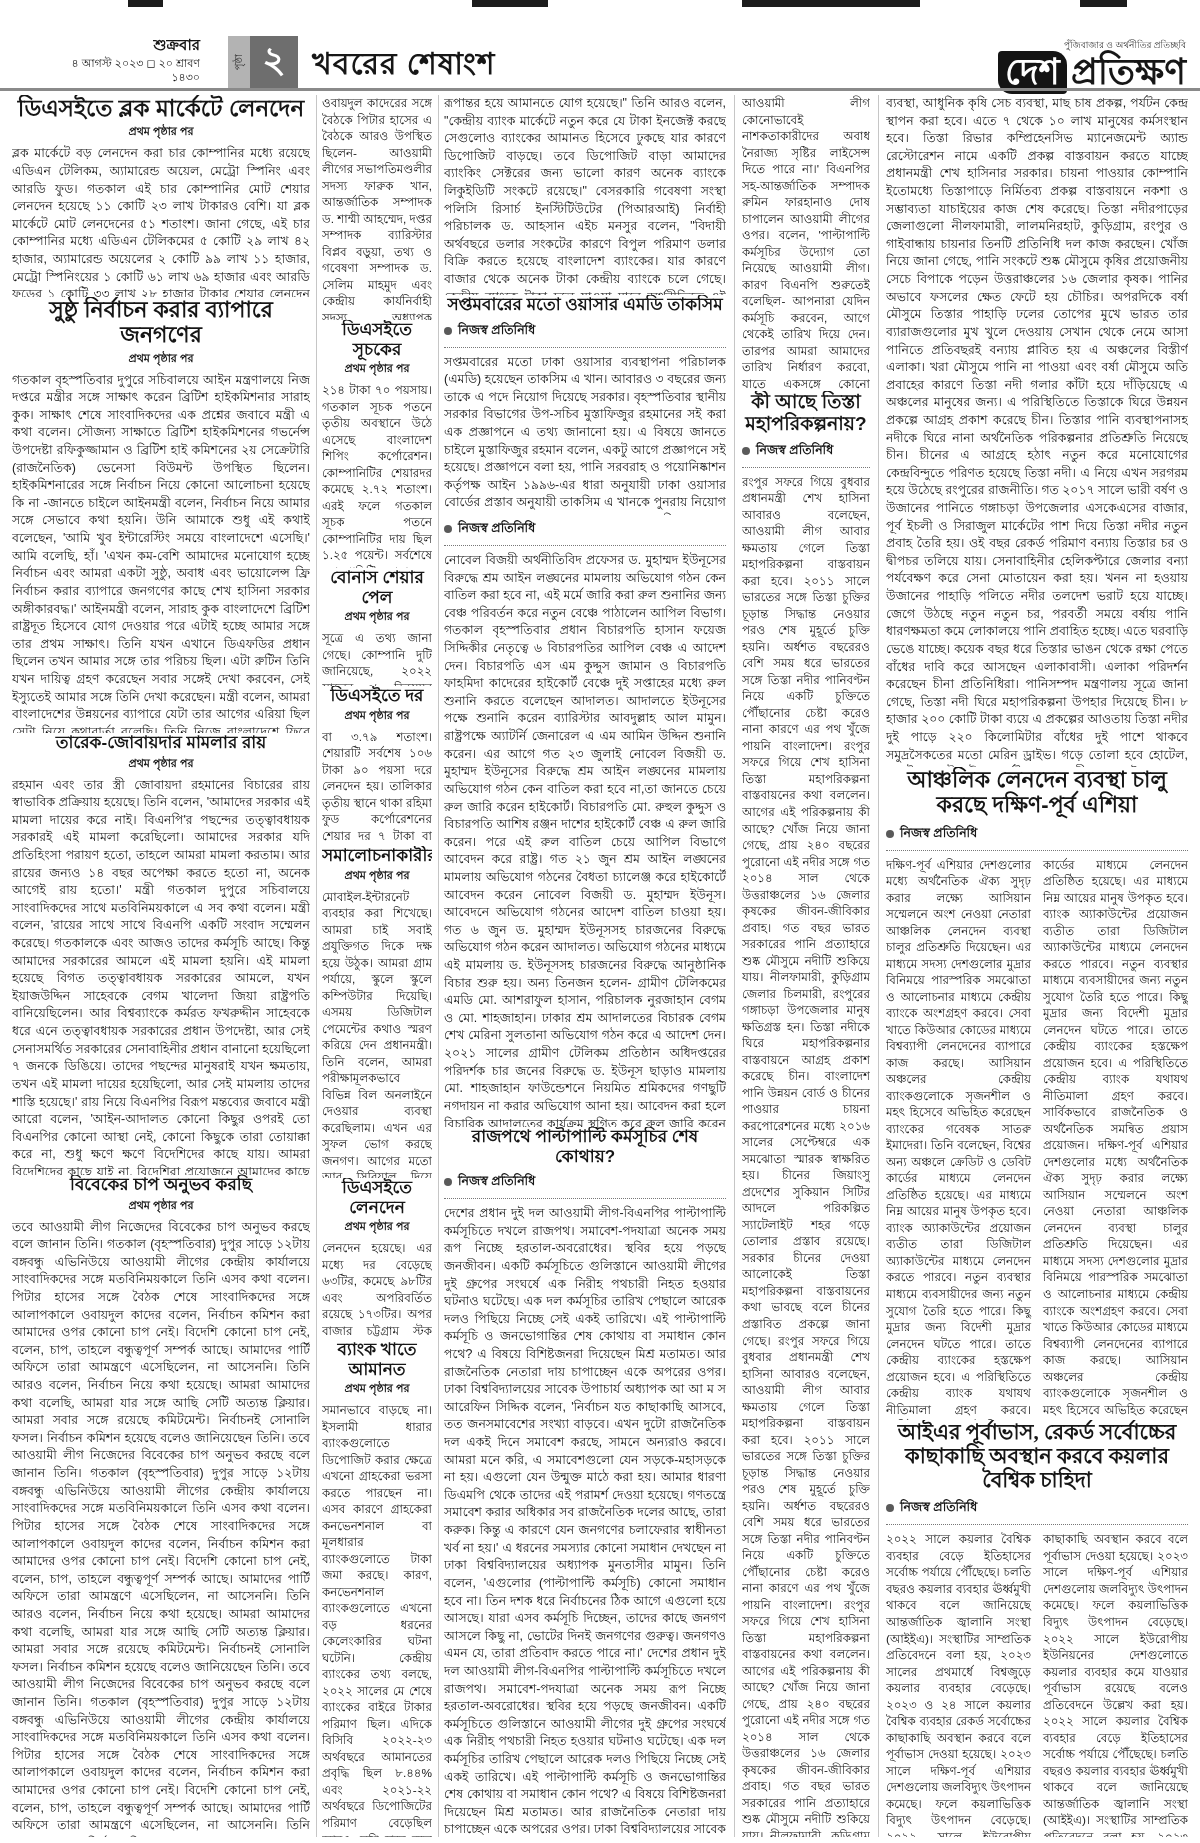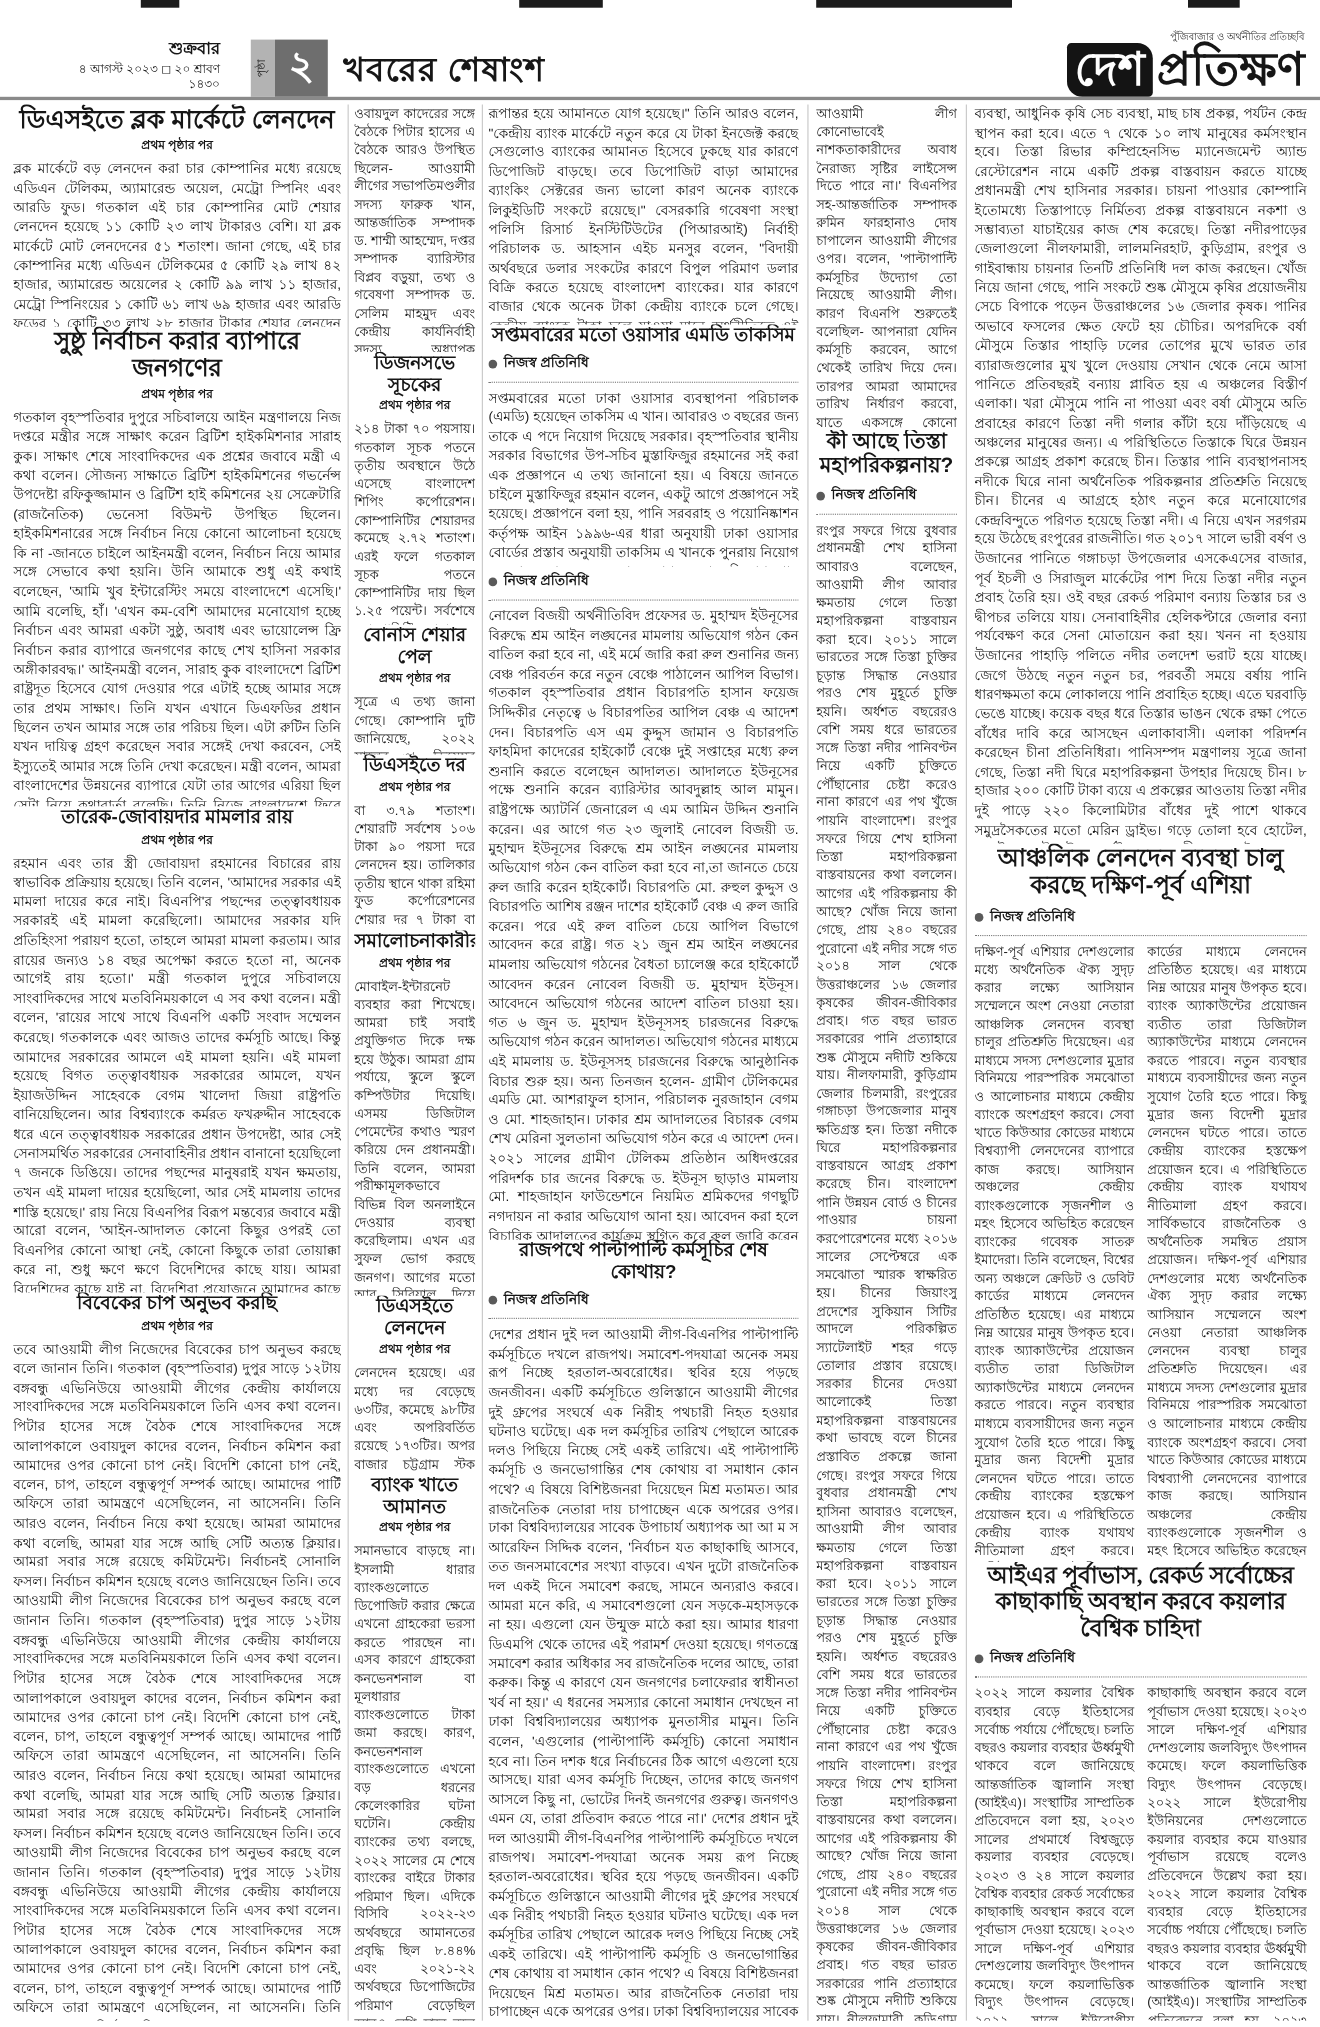--- a/index.html
+++ b/index.html
@@ -9,23 +9,23 @@
   
   #hdr-date{position:absolute;left:40px;top:36px;width:160px;text-align:right;line-height:1.25;}
   #hdr-day{font-weight:bold;font-size:15px;}
   #hdr-dateline{font-size:11px;margin-top:2px;}
   #page-strip{position:absolute;left:228px;top:36px;width:22px;height:52px;background:#b3b3b3;
               display:flex;align-items:center;justify-content:center;}
   #page-strip span{writing-mode:vertical-rl;transform:rotate(180deg);font-size:10px;color:#222;}
   #page-num{position:absolute;left:250px;top:36px;width:48px;height:52px;background:#6e6e6e;color:#fff;
             display:flex;align-items:center;justify-content:center;font-size:36px;font-weight:bold;}
   #section-title{position:absolute;left:312px;top:40px;font-size:30px;font-weight:bold;letter-spacing:1px;}
-  #masthead{position:absolute;right:14px;top:26px;text-align:right;}
+  #masthead{position:absolute;right:14px;top:38px;text-align:right;}
   #tagline{font-size:9px;color:#333;margin-bottom:1px;}
-  #brand{font-size:42px;font-weight:bold;line-height:1;text-align:right;}
+  #brand{font-size:36px;font-weight:bold;line-height:1;text-align:right;}
   #brand .knock{background:#141414;color:#fff;padding:0 7px 2px 7px;border-radius:4px 14px 4px 14px;margin-right:4px;}
   #hdr-rule{position:absolute;left:0;top:88px;width:1200px;height:3px;background:#8a8a8a;}
   
   .vrule{position:absolute;top:95px;bottom:6px;width:1px;background:#c6c6c6;}
   
   .art{position:absolute;overflow:hidden;}
   .hl{font-weight:bold;text-align:center;margin:0 0 2px 0;line-height:1.15;}
   .hl-23{font-size:23px;} .hl-22{font-size:22px;} .hl-24{font-size:17px;}
   .hl-21{font-size:21px;font-family:Liberation Serif, serif;} .hl-19{font-size:19px;} .hl-17{font-size:17px;margin-bottom:0;}
   .cont{text-align:center;font-weight:bold;font-size:11px;margin:1px 0 3px 0;}
@@ -88,21 +88,21 @@
     <h2 class="hl hl-24">বিবেকের চাপ অনুভব করছি</h2>
     <div class="cont">প্রথম পৃষ্ঠার পর</div>
     <p class="body fill">তবে আওয়ামী লীগ নিজেদের বিবেকের চাপ অনুভব করছে বলে জানান তিনি। গতকাল (বৃহস্পতিবার) দুপুর সাড়ে ১২টায় বঙ্গবন্ধু এভিনিউয়ে আওয়ামী লীগের কেন্দ্রীয় কার্যালয়ে সাংবাদিকদের সঙ্গে মতবিনিময়কালে তিনি এসব কথা বলেন। পিটার হাসের সঙ্গে বৈঠক শেষে সাংবাদিকদের সঙ্গে আলাপকালে ওবায়দুল কাদের বলেন, নির্বাচন কমিশন করা আমাদের ওপর কোনো চাপ নেই। বিদেশি কোনো চাপ নেই, বলেন, চাপ, তাহলে বন্ধুত্বপূর্ণ সম্পর্ক আছে। আমাদের পার্টি অফিসে তারা আমন্ত্রণে এসেছিলেন, না আসেননি। তিনি আরও বলেন, নির্বাচন নিয়ে কথা হয়েছে। আমরা আমাদের কথা বলেছি, আমরা যার সঙ্গে আছি সেটি অত্যন্ত ক্লিয়ার। আমরা সবার সঙ্গে রয়েছে কমিটমেন্ট। নির্বাচনই সোনালি ফসল। নির্বাচন কমিশন হয়েছে বলেও জানিয়েছেন তিনি। তবে আওয়ামী লীগ নিজেদের বিবেকের চাপ অনুভব করছে বলে জানান তিনি। গতকাল (বৃহস্পতিবার) দুপুর সাড়ে ১২টায় বঙ্গবন্ধু এভিনিউয়ে আওয়ামী লীগের কেন্দ্রীয় কার্যালয়ে সাংবাদিকদের সঙ্গে মতবিনিময়কালে তিনি এসব কথা বলেন। পিটার হাসের সঙ্গে বৈঠক শেষে সাংবাদিকদের সঙ্গে আলাপকালে ওবায়দুল কাদের বলেন, নির্বাচন কমিশন করা আমাদের ওপর কোনো চাপ নেই। বিদেশি কোনো চাপ নেই, বলেন, চাপ, তাহলে বন্ধুত্বপূর্ণ সম্পর্ক আছে। আমাদের পার্টি অফিসে তারা আমন্ত্রণে এসেছিলেন, না আসেননি। তিনি আরও বলেন, নির্বাচন নিয়ে কথা হয়েছে। আমরা আমাদের কথা বলেছি, আমরা যার সঙ্গে আছি সেটি অত্যন্ত ক্লিয়ার। আমরা সবার সঙ্গে রয়েছে কমিটমেন্ট। নির্বাচনই সোনালি ফসল। নির্বাচন কমিশন হয়েছে বলেও জানিয়েছেন তিনি। তবে আওয়ামী লীগ নিজেদের বিবেকের চাপ অনুভব করছে বলে জানান তিনি। গতকাল (বৃহস্পতিবার) দুপুর সাড়ে ১২টায় বঙ্গবন্ধু এভিনিউয়ে আওয়ামী লীগের কেন্দ্রীয় কার্যালয়ে সাংবাদিকদের সঙ্গে মতবিনিময়কালে তিনি এসব কথা বলেন। পিটার হাসের সঙ্গে বৈঠক শেষে সাংবাদিকদের সঙ্গে আলাপকালে ওবায়দুল কাদের বলেন, নির্বাচন কমিশন করা আমাদের ওপর কোনো চাপ নেই। বিদেশি কোনো চাপ নেই, বলেন, চাপ, তাহলে বন্ধুত্বপূর্ণ সম্পর্ক আছে। আমাদের পার্টি অফিসে তারা আমন্ত্রণে এসেছিলেন, না আসেননি। তিনি আরও বলেন, নির্বাচন নিয়ে কথা হয়েছে। আমরা আমাদের কথা বলেছি, আমরা যার সঙ্গে আছি সেটি অত্যন্ত ক্লিয়ার। আমরা সবার সঙ্গে রয়েছে কমিটমেন্ট। নির্বাচনই সোনালি ফসল। নির্বাচন কমিশন হয়েছে বলেও জানিয়েছেন তিনি।</p>
   </section>
 
   <section class="art" style="left:322px;top:95px;width:110px;height:225px;">
     <p class="body body-sm fill">ওবায়দুল কাদেরের সঙ্গে বৈঠকে পিটার হাসের এ বৈঠকে আরও উপস্থিত ছিলেন- আওয়ামী লীগের সভাপতিমণ্ডলীর সদস্য ফারুক খান, আন্তর্জাতিক সম্পাদক ড. শাম্মী আহম্মেদ, দপ্তর সম্পাদক ব্যারিস্টার বিপ্লব বড়ুয়া, তথ্য ও গবেষণা সম্পাদক ড. সেলিম মাহমুদ এবং কেন্দ্রীয় কার্যনির্বাহী সদস্য অধ্যাপক মোহাম্মদ আলী আরাফাত। পিটার হাসের সঙ্গে তার একজন প্রতিনিধি এই বৈঠকে অংশ নেন।</p>
   </section>
 
   <section class="art" style="left:322px;top:320px;width:110px;height:248px;">
-    <h2 class="hl hl-17">ডিজনসভে সূচকের</h2>
+    <h2 class="hl hl-17">ডিএসইতে সূচকের</h2>
     <div class="cont">প্রথম পৃষ্ঠার পর</div>
     <p class="body body-sm fill">২১৪ টাকা ৭০ পয়সায়। গতকাল সূচক পতনে তৃতীয় অবস্থানে উঠে এসেছে বাংলাদেশ শিপিং কর্পোরেশন। কোম্পানিটির শেয়ারদর কমেছে ২.৭২ শতাংশ। এরই ফলে গতকাল সূচক পতনে কোম্পানিটির দায় ছিল ১.২৫ পয়েন্ট। সর্বশেষে কোম্পানিটির শেয়ার দর হয়েছে ১২১ টাকা ৭০ পয়সা। এছাড়াও রূপালী ব্যাংক ১.১২ পয়েন্ট এবং ফার্মাসিউটিক্যালসের শেয়ার পয়েন্ট করে সূচকের পতন ঘটিয়েছে।</p>
   </section>
 
   <section class="art" style="left:322px;top:568px;width:110px;height:118px;">
     <h2 class="hl hl-17">বোনাস শেয়ার পেল</h2>
     <div class="cont">প্রথম পৃষ্ঠার পর</div>
     <p class="body body-sm fill">সূত্রে এ তথ্য জানা গেছে। কোম্পানি দুটি জানিয়েছে, ২০২২ সালের ৩১ ডিসেম্বর সমাপ্ত অর্থবছরের জন্য ঘোষিত বোনাস ডিভিডেন্ড সিডিবিএলের মাধ্যমে বিনিয়োগকারীদের বিও হিসাবে প্রেরণ করা হয়েছে। কোম্পানি দুটির মধ্যে গ্লোবাল ইসলামী ব্যাংক ১০ শতাংশ ডিভিডেন্ড দিয়েছে। এর মধ্যে ৫ শতাংশ ক্যাশ ও ৫ শতাংশ বোনাস। আর স্ট্যান্ডার্ড ব্যাংক ৫ শতাংশ ডিভিডেন্ড দিয়েছে। এর মধ্যে ২.৫০ শতাংশ ক্যাশ ও ২.৫০ শতাংশ বোনাস।</p>
   </section>
 

